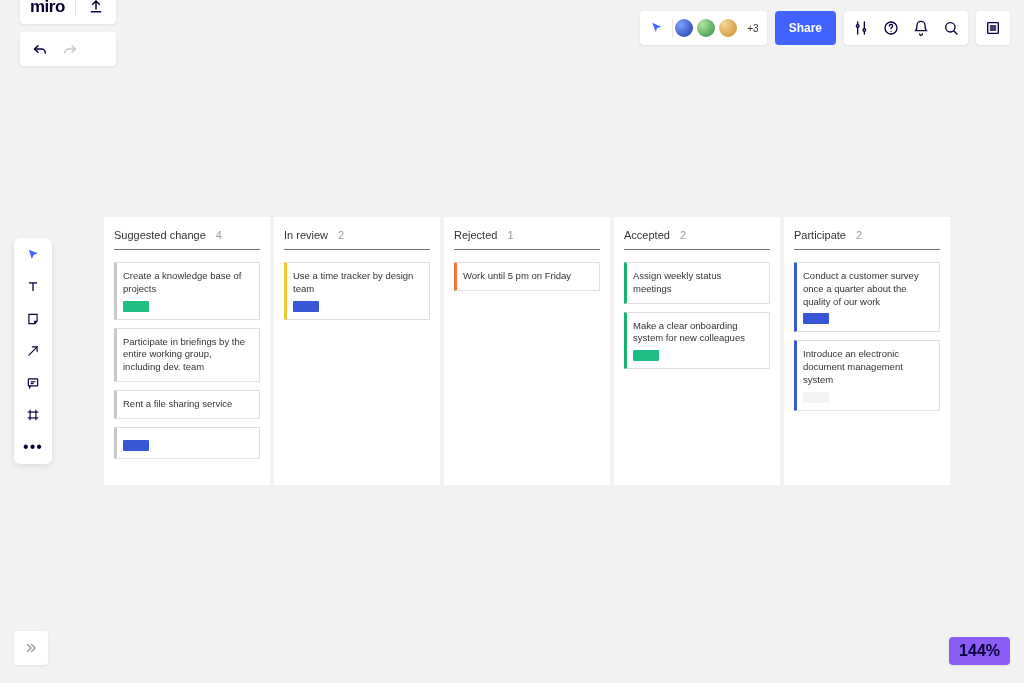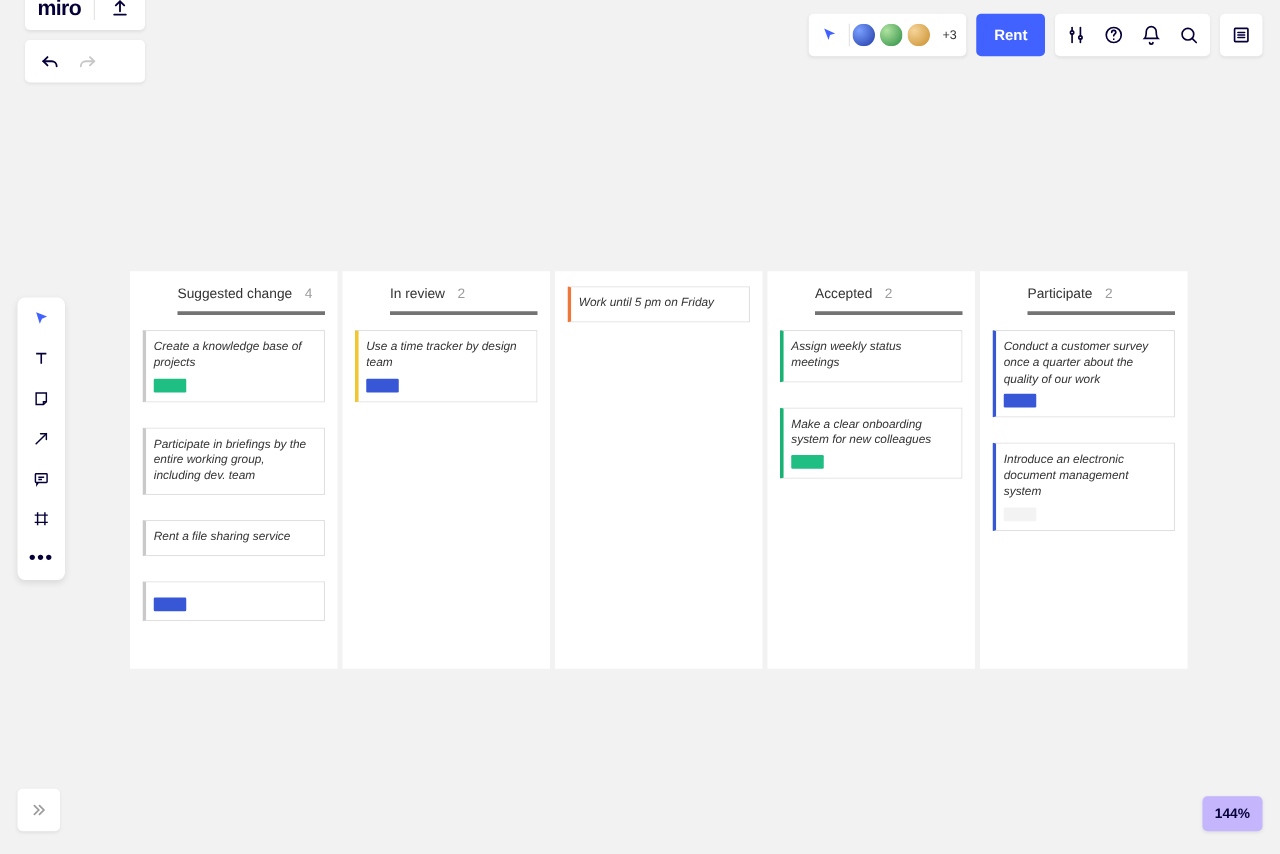--- a/index.html
+++ b/index.html
@@ -31,39 +31,39 @@
 
   
   .left-toolbar { position:absolute; left:14px; top:238px; background:#fff; border-radius:6px; box-shadow:0 2px 6px rgba(0,0,0,0.1); width:38px; display:flex; flex-direction:column; align-items:center; padding:8px 0; gap:14px; }
   .tb-icon { width:18px; height:18px; display:flex; align-items:center; justify-content:center; color:#050038; cursor:pointer; }
   .tb-icon.active { color:#4262ff; }
   .more-dots { font-size:16px; letter-spacing:1px; }
 
   
   .board { position:absolute; left:104px; top:217px; display:flex; gap:4px; }
   .column { background:#fff; width:166px; min-height:262px; padding:12px 10px 18px 10px; }
-  .col-header { display:flex; align-items:baseline; gap:10px; padding-bottom:8px; border-bottom:3px solid #737373; margin-bottom:12px;margin-left:28px; }
+  .col-header { display:flex; align-items:baseline; gap:10px; padding-bottom:8px; border-bottom:1px solid #737373; margin-bottom:12px; }
   .col-title { font-size:11px; font-weight:400; color:#333; }
   .col-count { font-size:11px; color:#9b9b9b; }
-  .card { border:1px solid #e0e0e0; border-left-width:3px; border-radius:1px; padding:7px 8px 7px 6px; margin-bottom:20px; font-size:9.5px; line-height:1.35; color:#333; position:relative;font-style:italic; }
+  .card { border:1px solid #e0e0e0; border-left-width:3px; border-radius:1px; padding:7px 8px 7px 6px; margin-bottom:8px; font-size:9.5px; line-height:1.35; color:#333; position:relative; }
   .swatch { width:26px; height:11px; margin-top:5px; border-radius:1px; }
   .c-gray   { border-left-color:#c9c9c9; }
   .c-yellow { border-left-color:#f0c631; }
   .c-orange { border-left-color:#f0773a; }
   .c-green  { border-left-color:#18b273; }
   .c-blue   { border-left-color:#3658d3; }
   .sw-green { background:#1fbf83; }
   .sw-blue  { background:#3757d7; }
   .sw-light { background:#f3f3f3; }
 
   
   .bl-box { position:absolute; left:14px; bottom:18px; width:34px; height:34px; background:#fff; border-radius:4px; display:flex; align-items:center; justify-content:center; box-shadow:0 1px 3px rgba(0,0,0,0.08); cursor:pointer; color:#9b9b9b; font-size:13px; }
 
   
-  .zoom-box { position:absolute; right:14px; bottom:18px; height:28px; background:#c4b5fd; border-radius:4px; display:flex; align-items:center; padding:0 10px; box-shadow:0 1px 3px rgba(0,0,0,0.08); font-size:11px; font-weight:600; color:#050038; }
+  .zoom-box { position:absolute; right:14px; bottom:18px; height:28px; background:#8b5cf6; border-radius:4px; display:flex; align-items:center; padding:0 10px; box-shadow:0 1px 3px rgba(0,0,0,0.08); font-size:16px; font-weight:600; color:#050038; }
 
   svg { display:block; }
 </style>
 </head>
 <body>
 
 <div class="topbar">
   <div class="topbar-left">
     <div class="logo-box">
       <span class="logo">miro</span>
@@ -98,21 +98,21 @@
         <svg width="14" height="14" viewBox="0 0 24 24" fill="currentColor">
             <path d="M4 3l6 16 2-7 7-2z"></path>
           </svg>
       </span>
       <span class="divider-v"></span>
       <span class="avatar av1"></span>
       <span class="avatar av2"></span>
       <span class="avatar av3"></span>
       <span class="more-avatars">+3</span>
     </div>
-    <div class="share-btn">Rent</div>
+    <div class="share-btn">Share</div>
     <div class="rt-box">
       <span class="rt-icon">
         <svg width="16" height="16" viewBox="0 0 24 24" fill="none" stroke="currentColor" stroke-width="2" stroke-linecap="round">
             <circle cx="7" cy="9" r="2"></circle>
             <line x1="7" y1="3" x2="7" y2="7"></line>
             <line x1="7" y1="11" x2="7" y2="21"></line>
             <circle cx="17" cy="15" r="2"></circle>
             <line x1="17" y1="3" x2="17" y2="13"></line>
             <line x1="17" y1="17" x2="17" y2="21"></line>
           </svg>
@@ -215,20 +215,24 @@
       <div class="col-header">
         <span class="col-title">In review</span>
         <span class="col-count">2</span>
       </div>
       <div class="card c-yellow">
         <div>Use a time tracker by design team</div>
         <div class="swatch sw-blue"></div>
       </div>
     </div>
     <div class="column">
+      <div class="col-header">
+        <span class="col-title">Rejected</span>
+        <span class="col-count">1</span>
+      </div>
       <div class="card c-orange">
         <div>Work until 5 pm on Friday</div>
       </div>
     </div>
     <div class="column">
       <div class="col-header">
         <span class="col-title">Accepted</span>
         <span class="col-count">2</span>
       </div>
       <div class="card c-green">

